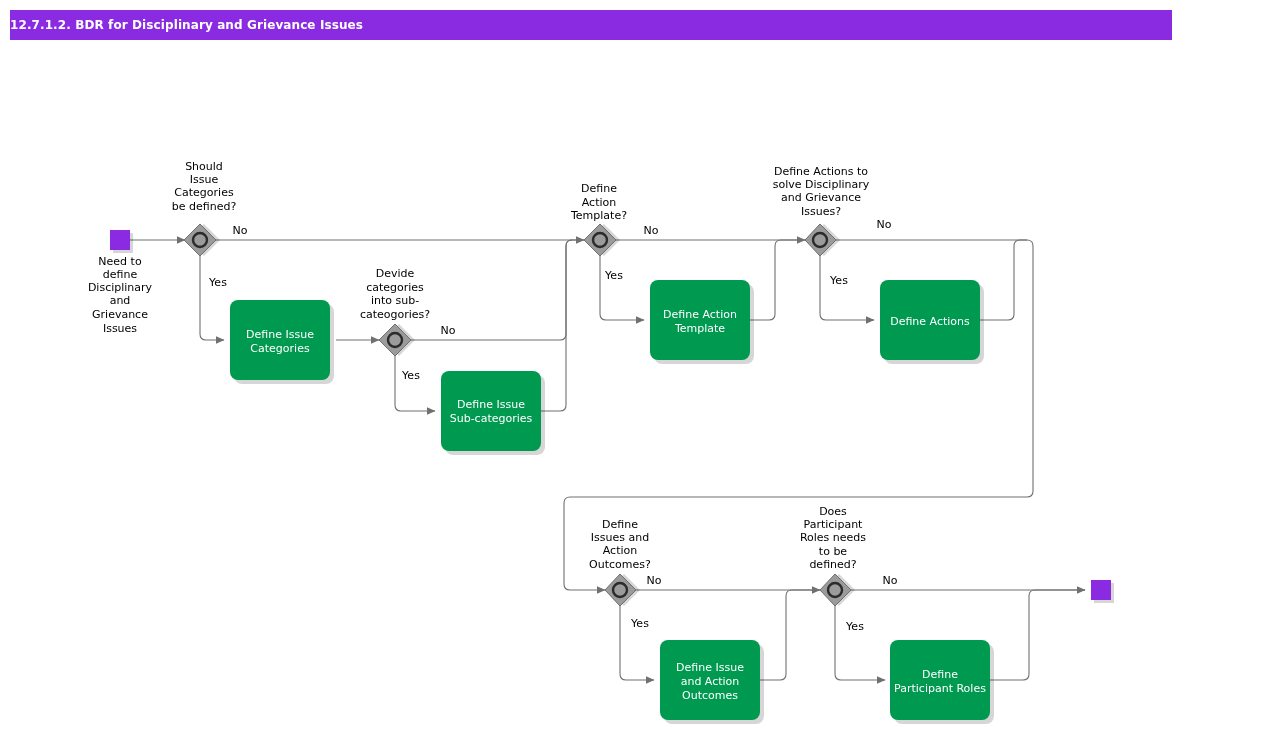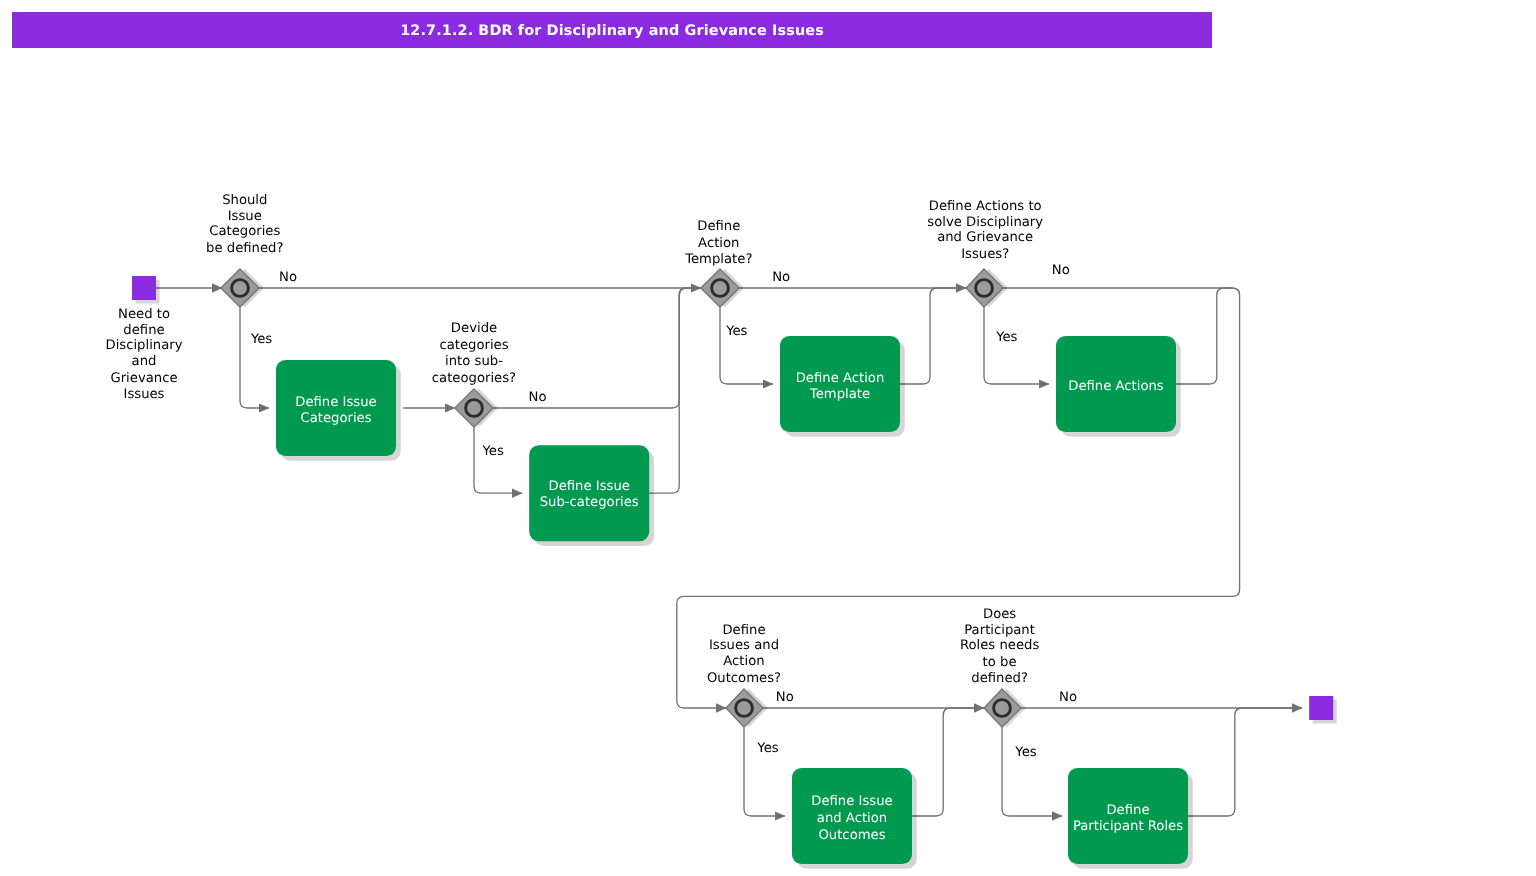--- a/index.html
+++ b/index.html
@@ -11,26 +11,25 @@
     width: 1280px;
     height: 730px;
     font-family: "DejaVu Sans", sans-serif;
     overflow: hidden;
     position: relative;
   }
   #titlebar {
     position: absolute;
     left: 10px;
     top: 10px;
-    width: 1000px;
+    width: 1162px;
     height: 30px;
     background: #8a2be2;
     display: flex;
     align-items: center;
-    justify-content: center;
   }
   #titlebar .title-text {
     color: #ffffff;
     font-size: 12px;
     font-weight: bold;
     font-family: "DejaVu Sans", sans-serif;
     letter-spacing: 0.1px;
   }
   #canvas {
     position: absolute;

